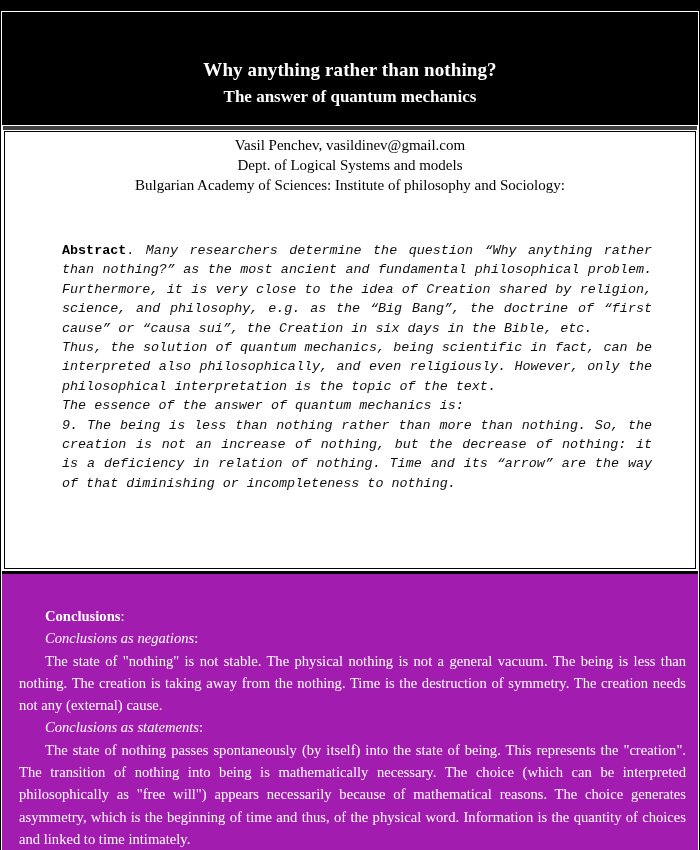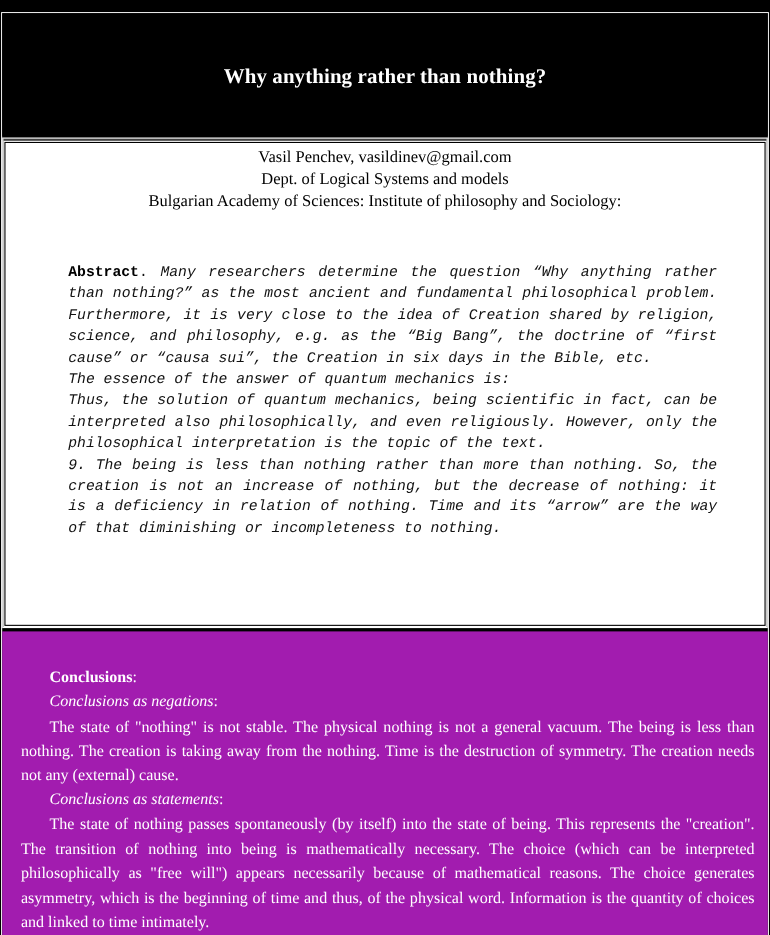--- a/index.html
+++ b/index.html
@@ -51,21 +51,21 @@
       font-weight: bold;
       margin: 0;
     }
     .middle {
       position: absolute;
       left: 1px;
       top: 114px;
       width: 694px;
       height: 444px;
       background: #fff;
-      border-top: 2px solid #404040;
+      border-top: 4px solid #404040;
       box-sizing: border-box;
       outline: 1px solid #fff;
     }
     .middle-inner {
       position: absolute;
       left: 1px;
       top: 1px;
       right: 1px;
       bottom: 1px;
       border: 1px solid #000;
@@ -141,34 +141,35 @@
     .conclusions .bold { font-weight: bold; }
     .conclusions .it { font-style: italic; }
   </style>
 </head>
 <body>
 
 <div class="frame">
 
   <div class="header">
     <h1 class="title">Why anything rather than nothing?</h1>
+    <h2 class="subtitle">The answer of quantum mechanics</h2>
   </div>
 
   <div class="middle">
     <div class="middle-inner">
       <div class="authors">
         <div>Vasil Penchev, vasildinev@gmail.com</div>
         <div>Dept. of Logical Systems and models</div>
         <div>Bulgarian Academy of Sciences: Institute of philosophy and Sociology:</div>
       </div>
 
       <div class="abstract">
         <p><span class="lbl">Abstract</span><span>. </span><span class="it">Many researchers determine the question “Why anything rather than nothing?” as the most ancient and fundamental philosophical problem. Furthermore, it is very close to the idea of Creation shared by religion, science, and philosophy, e.g. as the “Big Bang”, the doctrine of “first cause” or “causa sui”, the Creation in six days in the Bible, etc.</span></p>
+        <p class="it">Thus, the solution of quantum mechanics, being scientific in fact, can be interpreted also philosophically, and even religiously. However, only the philosophical interpretation is the topic of the text.</p>
         <p class="it">The essence of the answer of quantum mechanics is:</p>
-        <p class="it">Thus, the solution of quantum mechanics, being scientific in fact, can be interpreted also philosophically, and even religiously. However, only the philosophical interpretation is the topic of the text.</p>
         <p class="it">9. The being is less than nothing rather than more than nothing. So, the creation is not an increase of nothing, but the decrease of nothing: it is a deficiency in relation of nothing. Time and its “arrow” are the way of that diminishing or incompleteness to nothing.</p>
       </div>
 
     </div>
   </div>
 
   <div class="bottom">
     <div class="conclusions">
       <p class="indent"><span class="bold">Conclusions</span><span>:</span></p>
       <p class="indent"><span class="it">Conclusions as negations</span><span>:</span></p>

